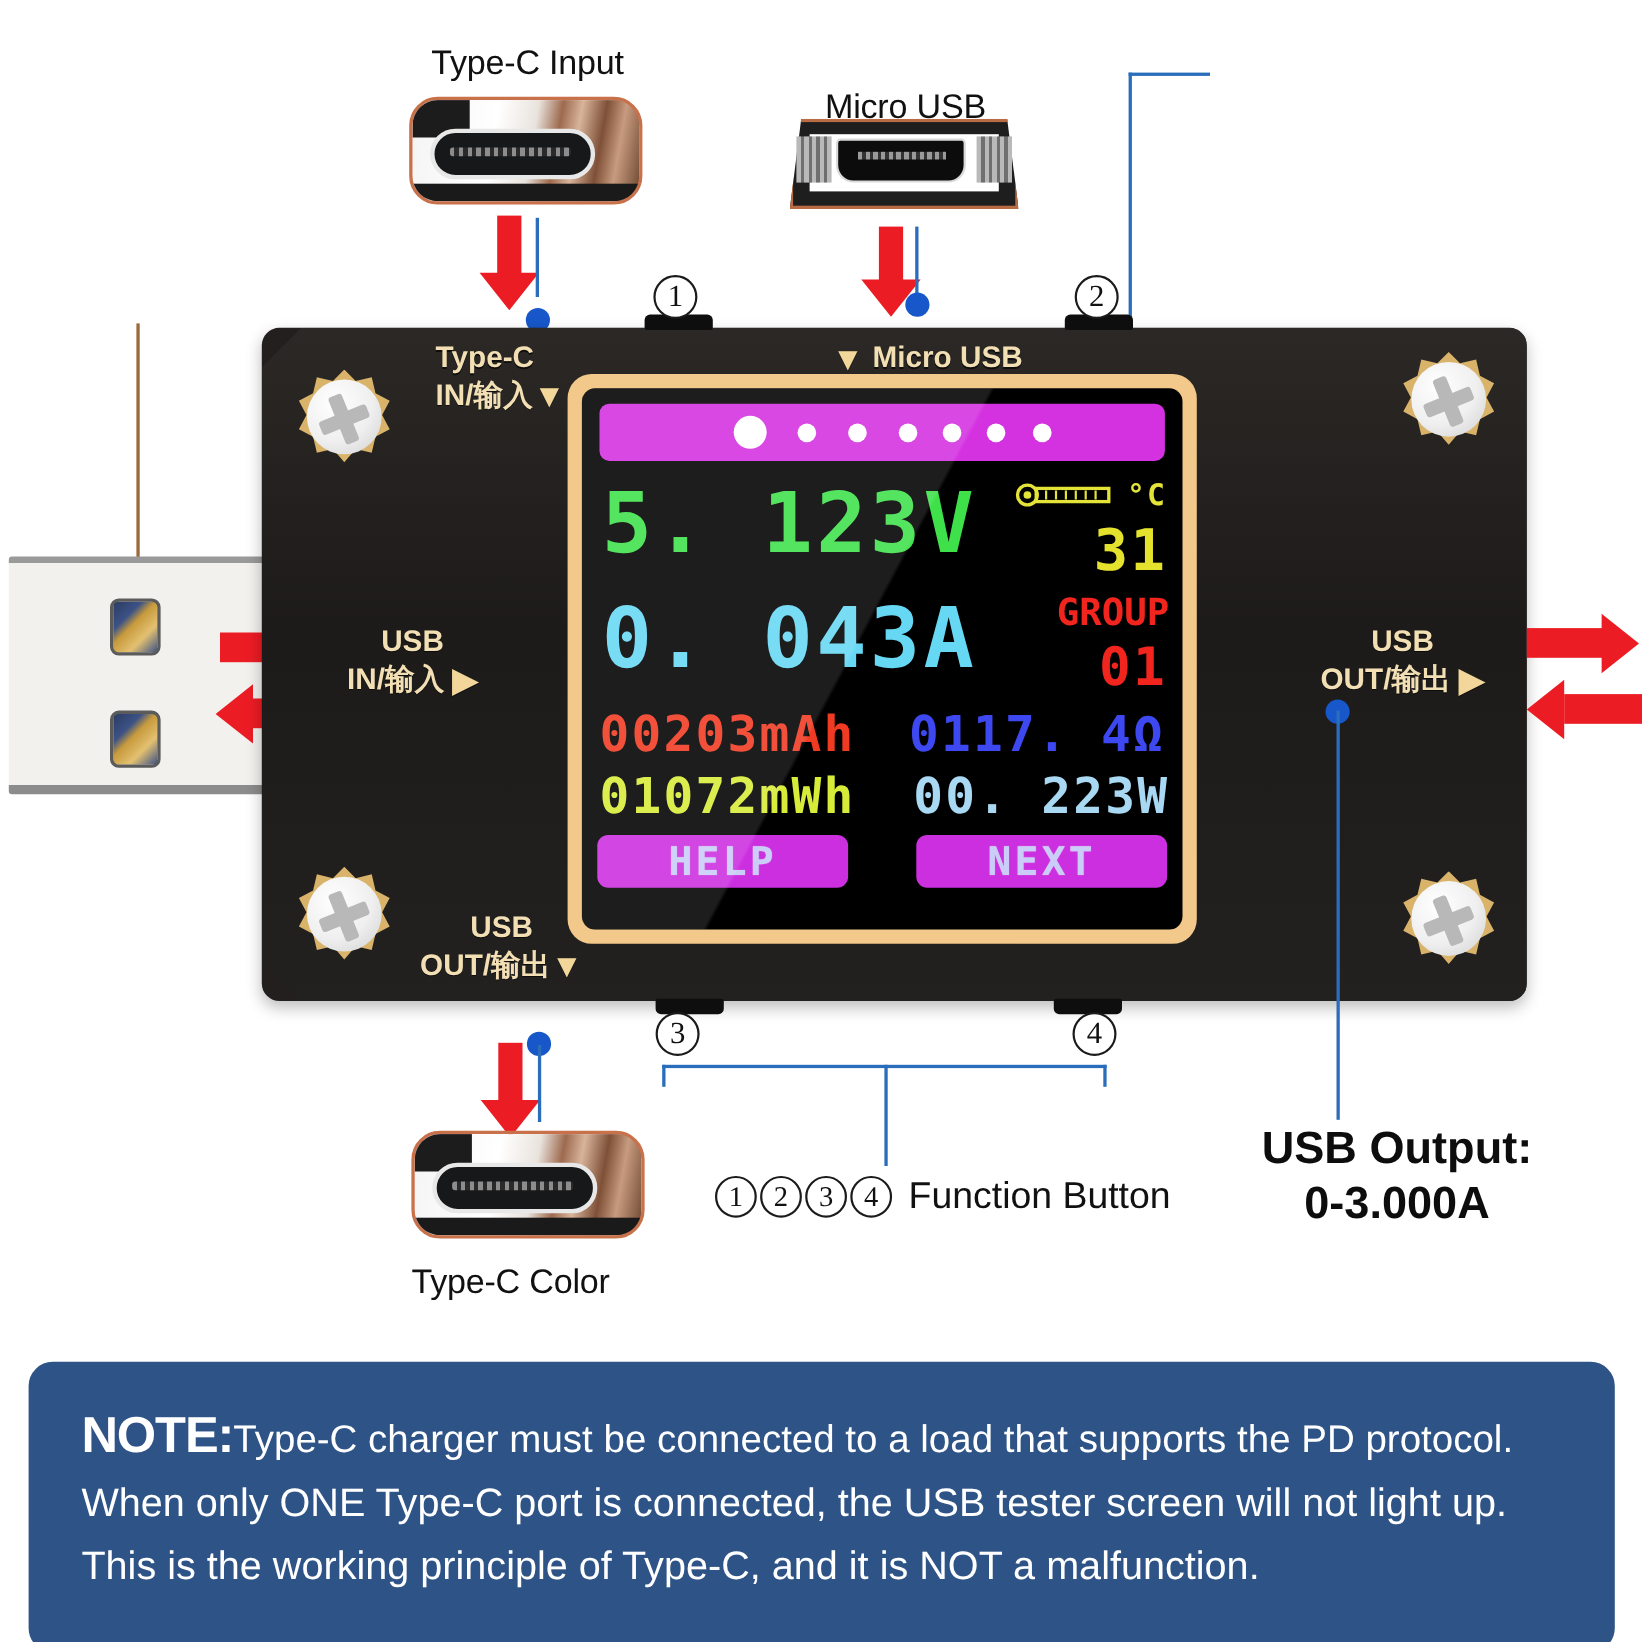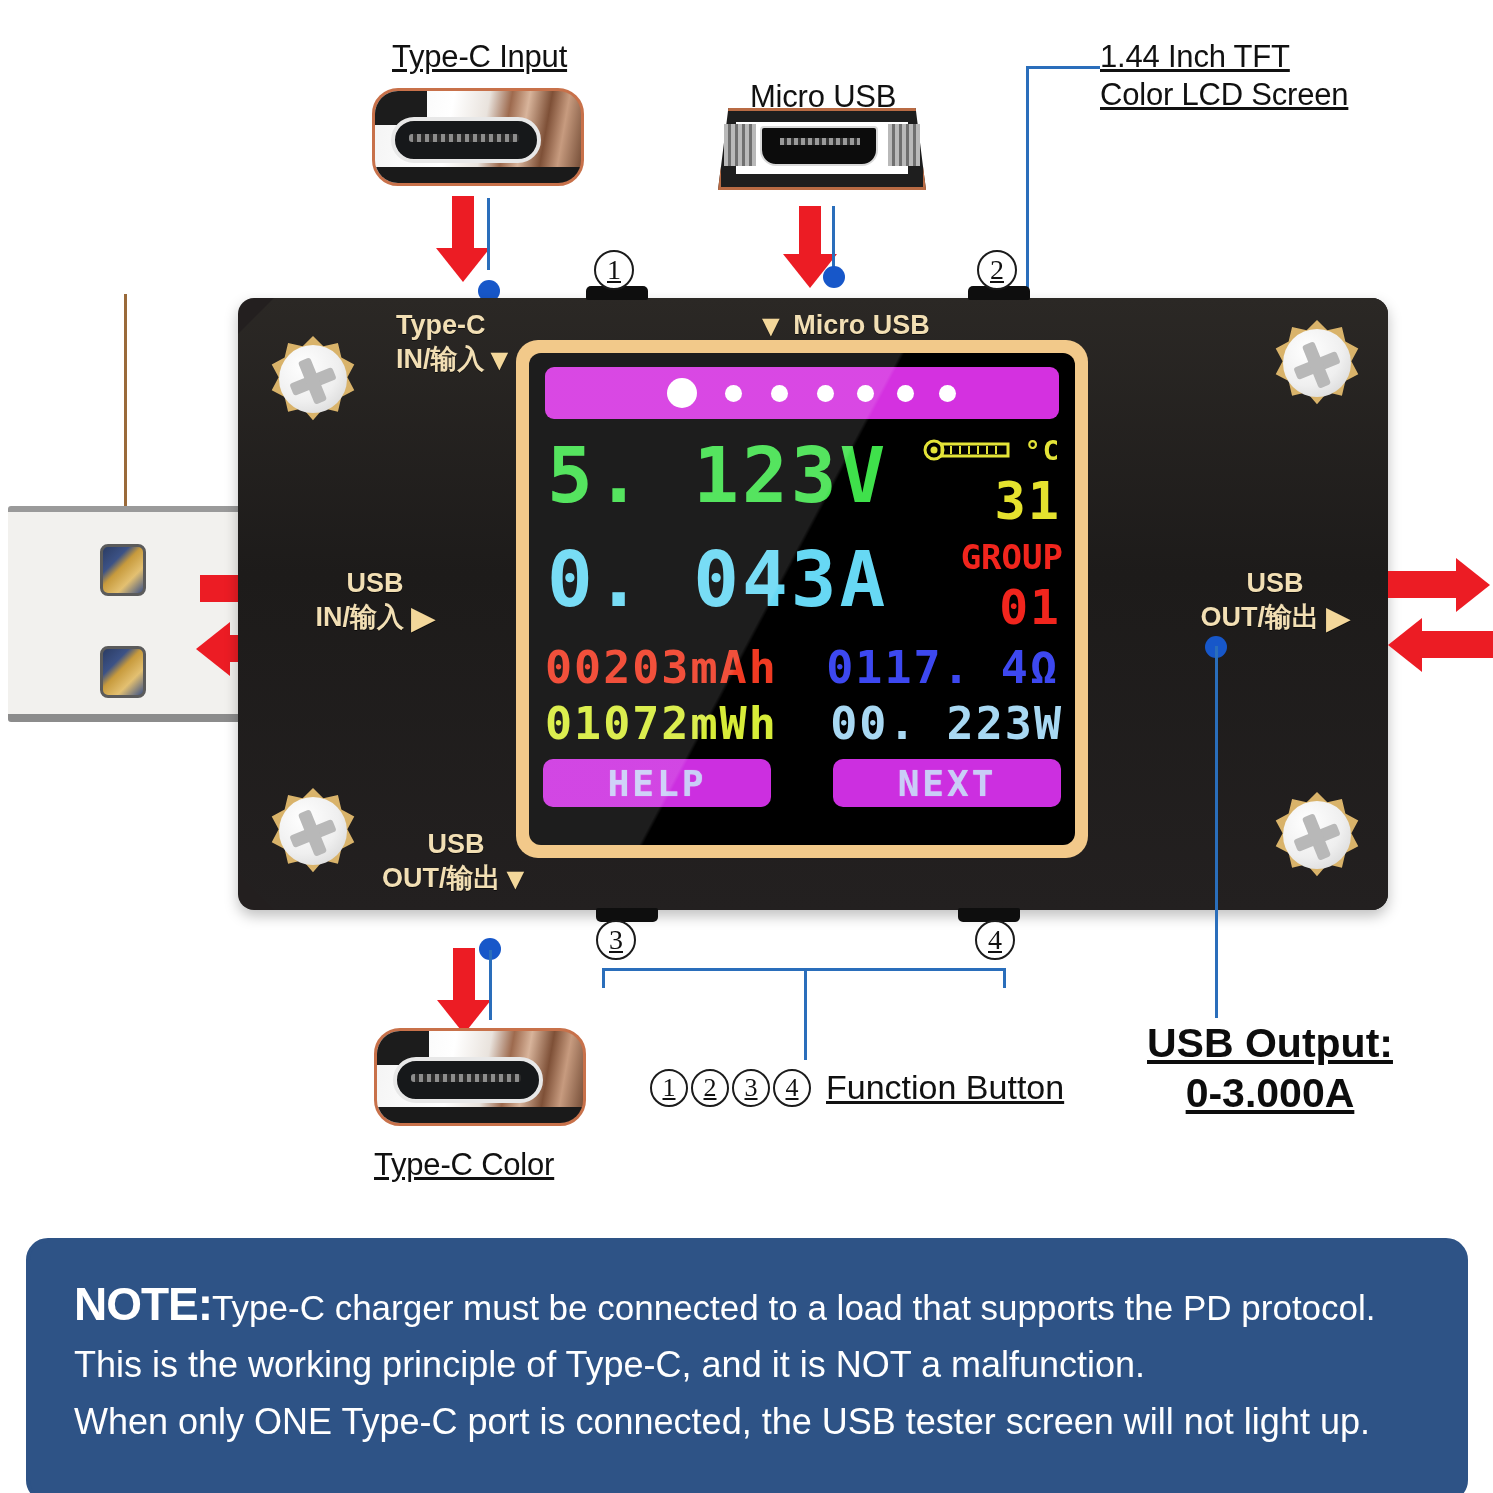--- a/index.html
+++ b/index.html
@@ -4,21 +4,21 @@
 <style>
   * { box-sizing: border-box; margin: 0; padding: 0; }
   html, body {
     width: 1493px; height: 1493px;
     background: #ffffff;
     font-family: "Liberation Sans", sans-serif;
     overflow: hidden;
   }
   #root { position: relative; width: 1493px; height: 1493px; background:#fff; }
 
-  .abs { position: absolute; text-decoration: underline; }
+  .abs { position: absolute; }
 
   
   .callout {
     color: #111;
     font-size: 31px;
     line-height: 38px;
     white-space: pre-line;
     letter-spacing: -0.2px;
   }
   .big-spec {
@@ -332,22 +332,20 @@
     </div>
   </div>
 
   <div class="abs" style="left:788px; top:206px;">
     <div class="ra-stem" style="left:11px; top:0; width:22px; height:52px;"></div>
     <div class="ra-head-down" style="left:-5px; top:48px;"></div>
   </div>
   <div class="leader leader-v abs" style="left:832px; top:206px; height:62px;"></div>
   <div class="leader-dot abs" style="left:823px; top:266px;"></div>
 
-  <div class="callout abs" style="left:1100px; top:38px;">1.44 Inch TFT
-Color LCD Screen</div>
   <div class="leader leader-h abs" style="left:1026px; top:66px; width:74px;"></div>
   <div class="leader leader-v abs" style="left:1026px; top:66px; height:312px;"></div>
   <div class="leader-dot abs" style="left:1016px; top:368px;"></div>
 
   <div class="leader-brown abs" style="left:124px; top:294px; width:3px; height:214px;"></div>
 
   <div class="usb-plug" style="left:8px; top:506px; width:236px; height:216px;">
     <div class="contact" style="top:38px;"></div>
     <div class="contact" style="top:140px;"></div>
   </div>
@@ -513,17 +511,17 @@
     <span class="cn">2</span>
     <span class="cn">3</span>
     <span class="cn">4</span>
     <span class="fn-text">Function Button</span>
   </div>
 
   <div class="note-box" style="left:26px; top:1238px; width:1442px; height:264px;">
     <div class="note-line">
       <span class="note-label">NOTE:</span><span style="font-size:35px;">Type-C charger must be connected to a load that supports the PD protocol.</span>
     </div>
+    <div class="note-line">When only ONE Type-C port is connected, the USB tester screen will not light up.</div>
     <div class="note-line">This is the working principle of Type-C, and it is NOT a malfunction.</div>
-    <div class="note-line">When only ONE Type-C port is connected, the USB tester screen will not light up.</div>
   </div>
 
 </div>
 
 </body></html>

